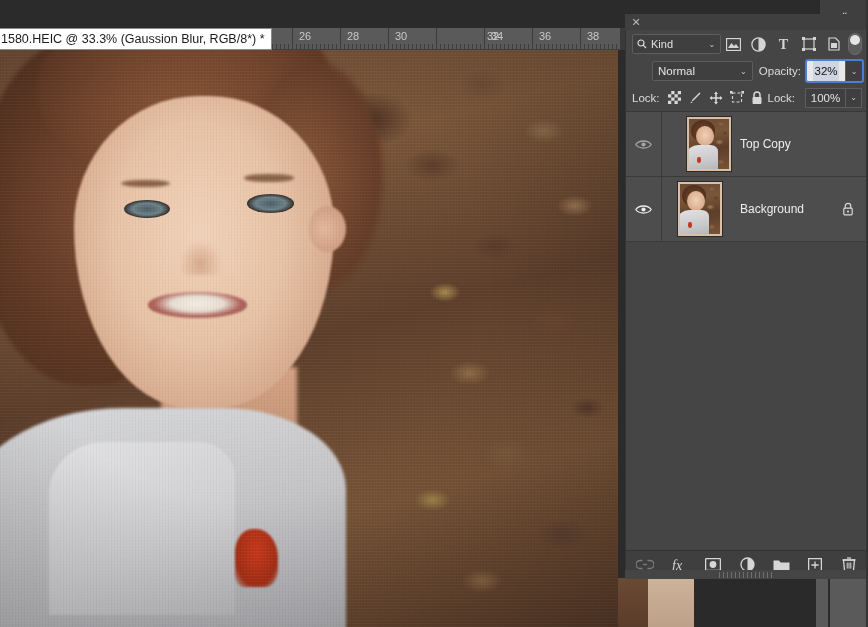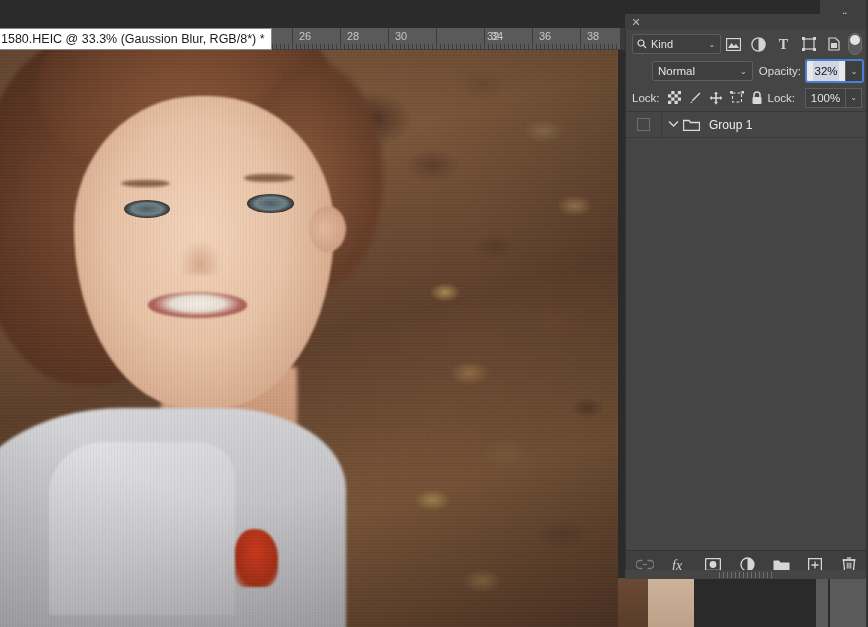--- a/index.html
+++ b/index.html
@@ -729,40 +729,67 @@
         <span class="lbl">Lock:</span>
         <div class="fill-box">
           <div class="fill-field">100%</div>
           <div class="fill-caret">⌄</div>
         </div>
       </div>
     </div>
 
     <div class="layer-list">
 
-      <div class="group-row">
+
+      <div class="layer-row">
         <div class="eyecell">
-          <div class="eye-empty"></div>
+          <svg width="17" height="11" viewBox="0 0 17 11">
+            <path d="M0.8 5.5 C4 0.8 13 0.8 16.2 5.5 C13 10.2 4 10.2 0.8 5.5 Z" fill="none" stroke="#a6a6a6" stroke-width="1.3"></path>
+            <circle cx="8.5" cy="5.5" r="2.1" fill="#a6a6a6"></circle>
+          </svg>
         </div>
-        <span class="disc-chevron">
-          <svg width="11" height="8" viewBox="0 0 11 8">
-              <path d="M1 1.5 L5.5 6 L10 1.5" fill="none" stroke="#d8d8d8" stroke-width="1.4"></path>
-            </svg>
-        </span>
-        <span class="folder-ico">
-          <svg width="17" height="13" viewBox="0 0 17 13">
-            <path d="M0.5 12.5 V2.5 H6 L7.5 4.5 H16.5 V12.5 Z" fill="none" stroke="#dcdcdc" stroke-width="1.3"></path>
+        <div class="thumb-cell indent">
+          <div class="thumb">
+            <div class="t-leaves"></div>
+              <div class="t-hair"></div>
+              <div class="t-face"></div>
+            <div class="t-body"></div>
+              <div class="t-red"></div>
+          </div>
+        </div>
+        <span class="layer-name">Top Copy</span>
+      </div>
+
+
+
+      <div class="layer-row">
+        <div class="eyecell">
+          <svg width="17" height="11" viewBox="0 0 17 11">
+            <path d="M0.8 5.5 C4 0.8 13 0.8 16.2 5.5 C13 10.2 4 10.2 0.8 5.5 Z" fill="none" stroke="#ededed" stroke-width="1.3"></path>
+            <circle cx="8.5" cy="5.5" r="2.1" fill="#ededed"></circle>
+          </svg>
+        </div>
+        <div class="thumb-cell">
+          <div class="thumb">
+            <div class="t-leaves"></div>
+              <div class="t-hair"></div>
+              <div class="t-face"></div>
+            <div class="t-body"></div>
+              <div class="t-red"></div>
+          </div>
+        </div>
+        <span class="layer-name">Background</span>
+        <span class="layer-lock">
+          <svg width="12" height="14" viewBox="0 0 12 14">
+            <path d="M3.2 6.2 V4.2 a2.8 2.8 0 0 1 5.6 0 V6.2" fill="none" stroke="#d8d8d8" stroke-width="1.2"></path>
+            <rect x="1.8" y="6.2" width="8.4" height="6.6" rx="1" fill="none" stroke="#d8d8d8" stroke-width="1.2"></rect>
+            <circle cx="6" cy="9.5" r="1.1" fill="#d8d8d8"></circle>
           </svg>
         </span>
-        <span class="group-label">Group 1</span>
-      </div>
-
-
-
-
+      </div>
 
       <div class="list-filler" style="height:108px;"></div>
     </div>
 
     <div class="panel-bottom">
       <div class="pb-icon dim">
         <svg width="18" height="11" viewBox="0 0 18 11">
           <path d="M7 5.5 H11" stroke="#7d7d7d" stroke-width="1.3"></path>
           <path d="M6.5 1.5 H4 a4 4 0 0 0 0 8 H6.5" fill="none" stroke="#7d7d7d" stroke-width="1.3"></path>
           <path d="M11.5 1.5 H14 a4 4 0 0 1 0 8 H11.5" fill="none" stroke="#7d7d7d" stroke-width="1.3"></path>

